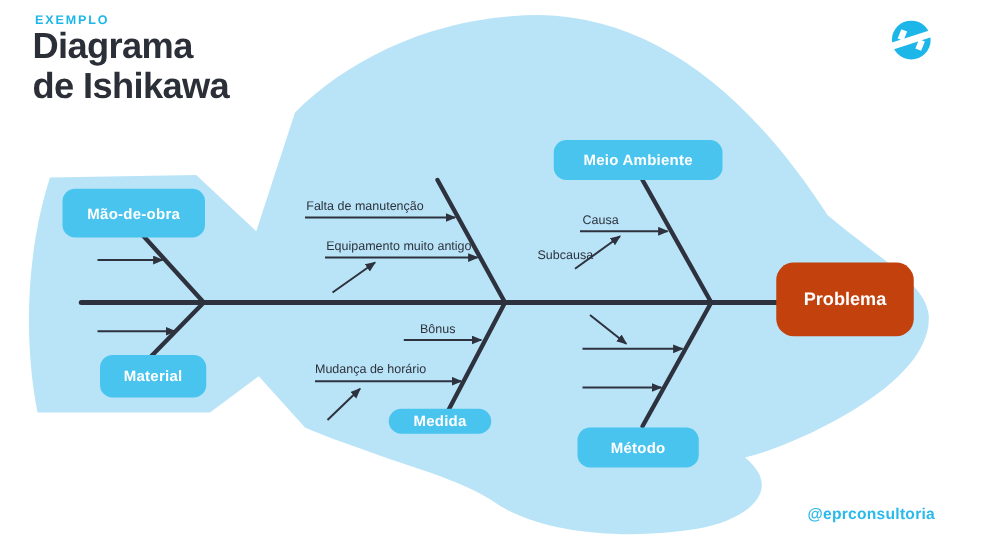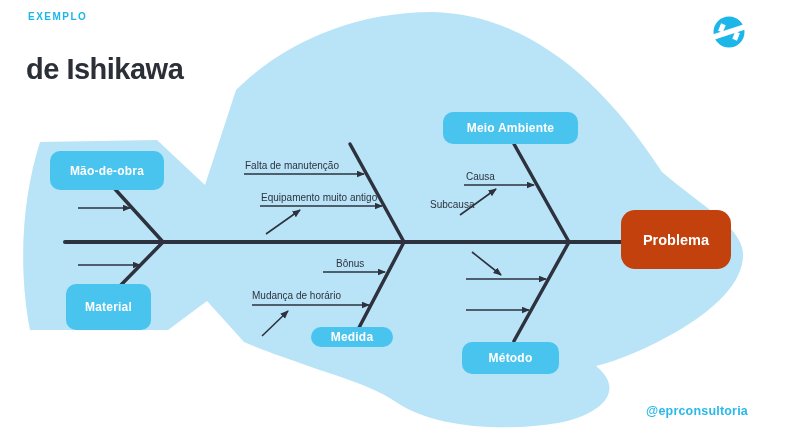--- a/index.html
+++ b/index.html
@@ -69,35 +69,35 @@
       <line x1="252" y1="305" x2="369" y2="305" marker-end="url(#arw)"></line>
       <line x1="262" y1="336" x2="288" y2="311" marker-end="url(#arw)"></line>
       <line x1="466" y1="279" x2="546" y2="279" marker-end="url(#arw)"></line>
       <line x1="472" y1="252" x2="501" y2="275" marker-end="url(#arw)"></line>
       <line x1="466" y1="310" x2="529" y2="310" marker-end="url(#arw)"></line>
     </g>
   </svg>
 
   <div class="kicker">EXEMPLO</div>
   <div class="title">
-    <br>
+    <span>Diagrama</span><br>
     <span>de Ishikawa</span>
   </div>
 
   <svg class="logo" viewBox="0 0 36 36">
     <circle cx="18" cy="18" r="15.5" fill="#1cb6e9"></circle>
     <g transform="rotate(-18 18 18)">
       <rect x="-4" y="15.2" width="44" height="5.6" fill="#ffffff"></rect>
       <rect x="10" y="8" width="5" height="8" fill="#ffffff" transform="rotate(40 12.5 12)"></rect>
       <rect x="21" y="20" width="5" height="8" fill="#ffffff" transform="rotate(40 23.5 24)"></rect>
     </g>
   </svg>
 
   <div class="cat" style="left:50px;top:151px;width:114px;height:39px;">Mão-de-obra</div>
-  <div class="cat" style="left:66px;top:284px;width:85px;height:46px;">Material</div>
+  <div class="cat" style="left:80px;top:284px;width:85px;height:34px;">Material</div>
   <div class="cat" style="left:443px;top:112px;width:135px;height:32px;">Meio Ambiente</div>
   <div class="cat" style="left:311px;top:327px;width:82px;height:20px;">Medida</div>
   <div class="cat" style="left:462px;top:342px;width:97px;height:32px;">Método</div>
 
   <div class="problem">Problema</div>
 
   <div class="ann" style="left:245px;top:160px;">Falta de manutenção</div>
   <div class="ann" style="left:261px;top:192px;">Equipamento muito antigo</div>
   <div class="ann" style="left:466px;top:171px;">Causa</div>
   <div class="ann" style="left:430px;top:199px;">Subcausa</div>

